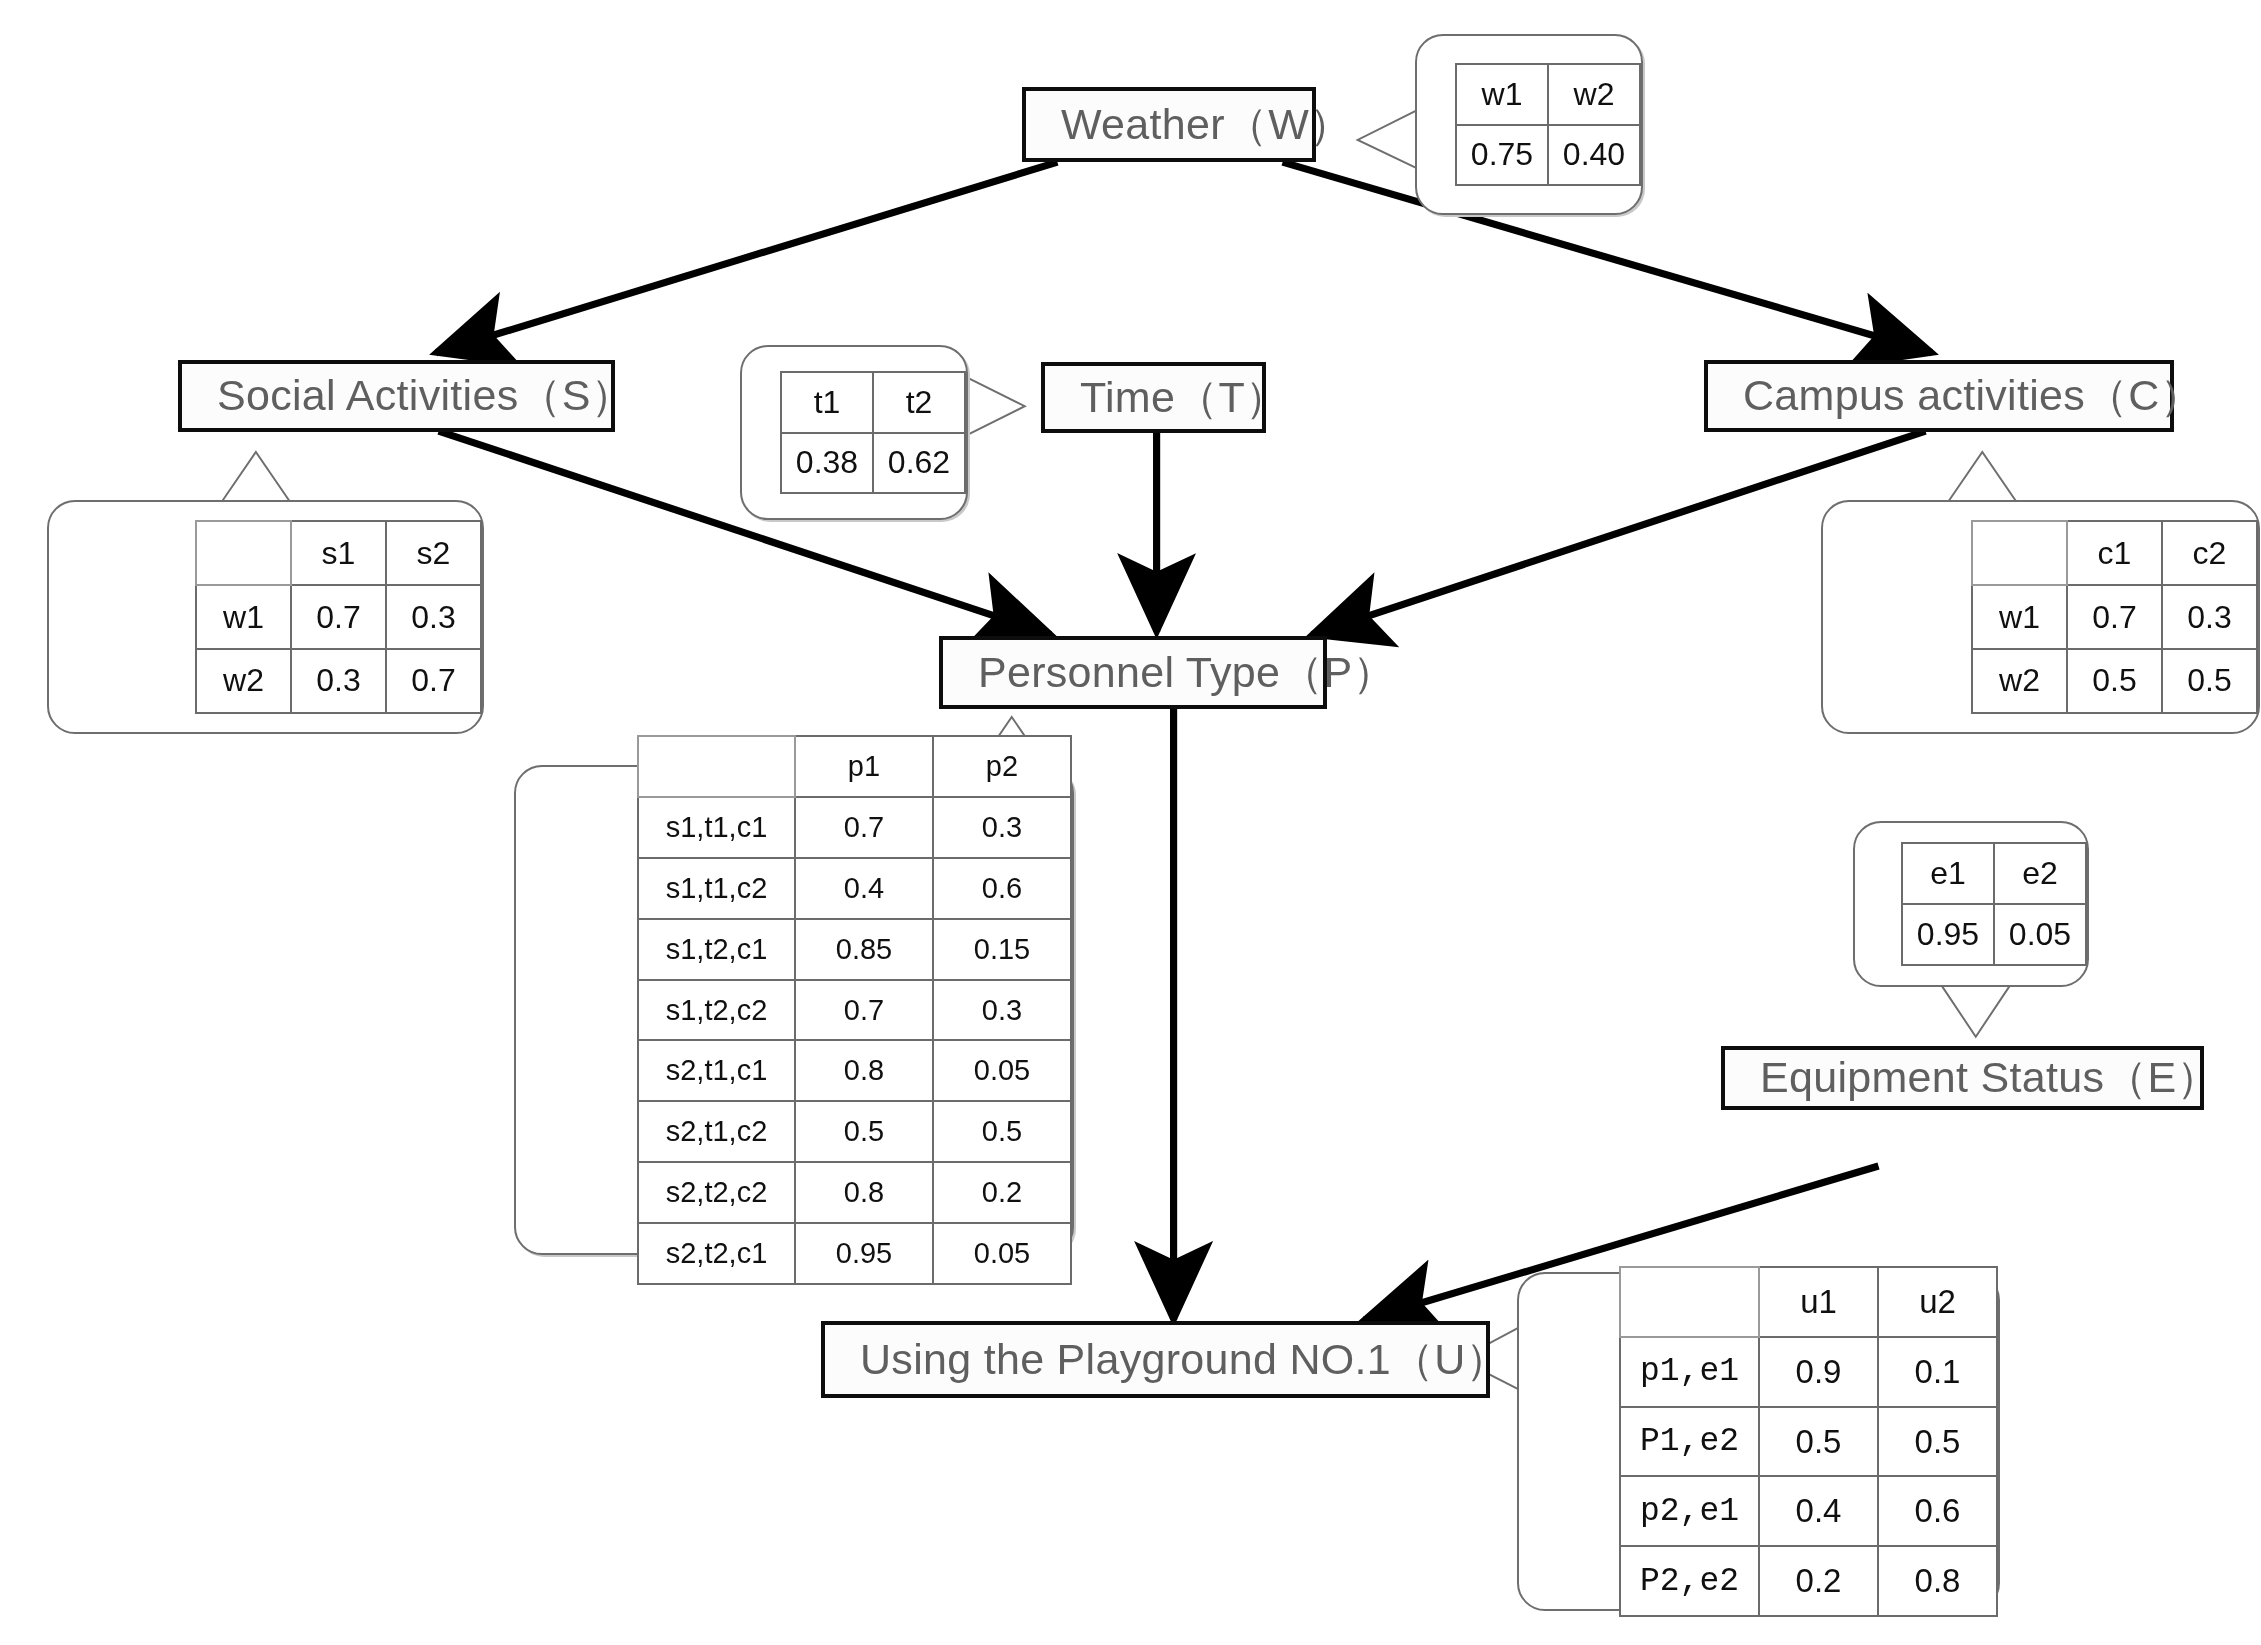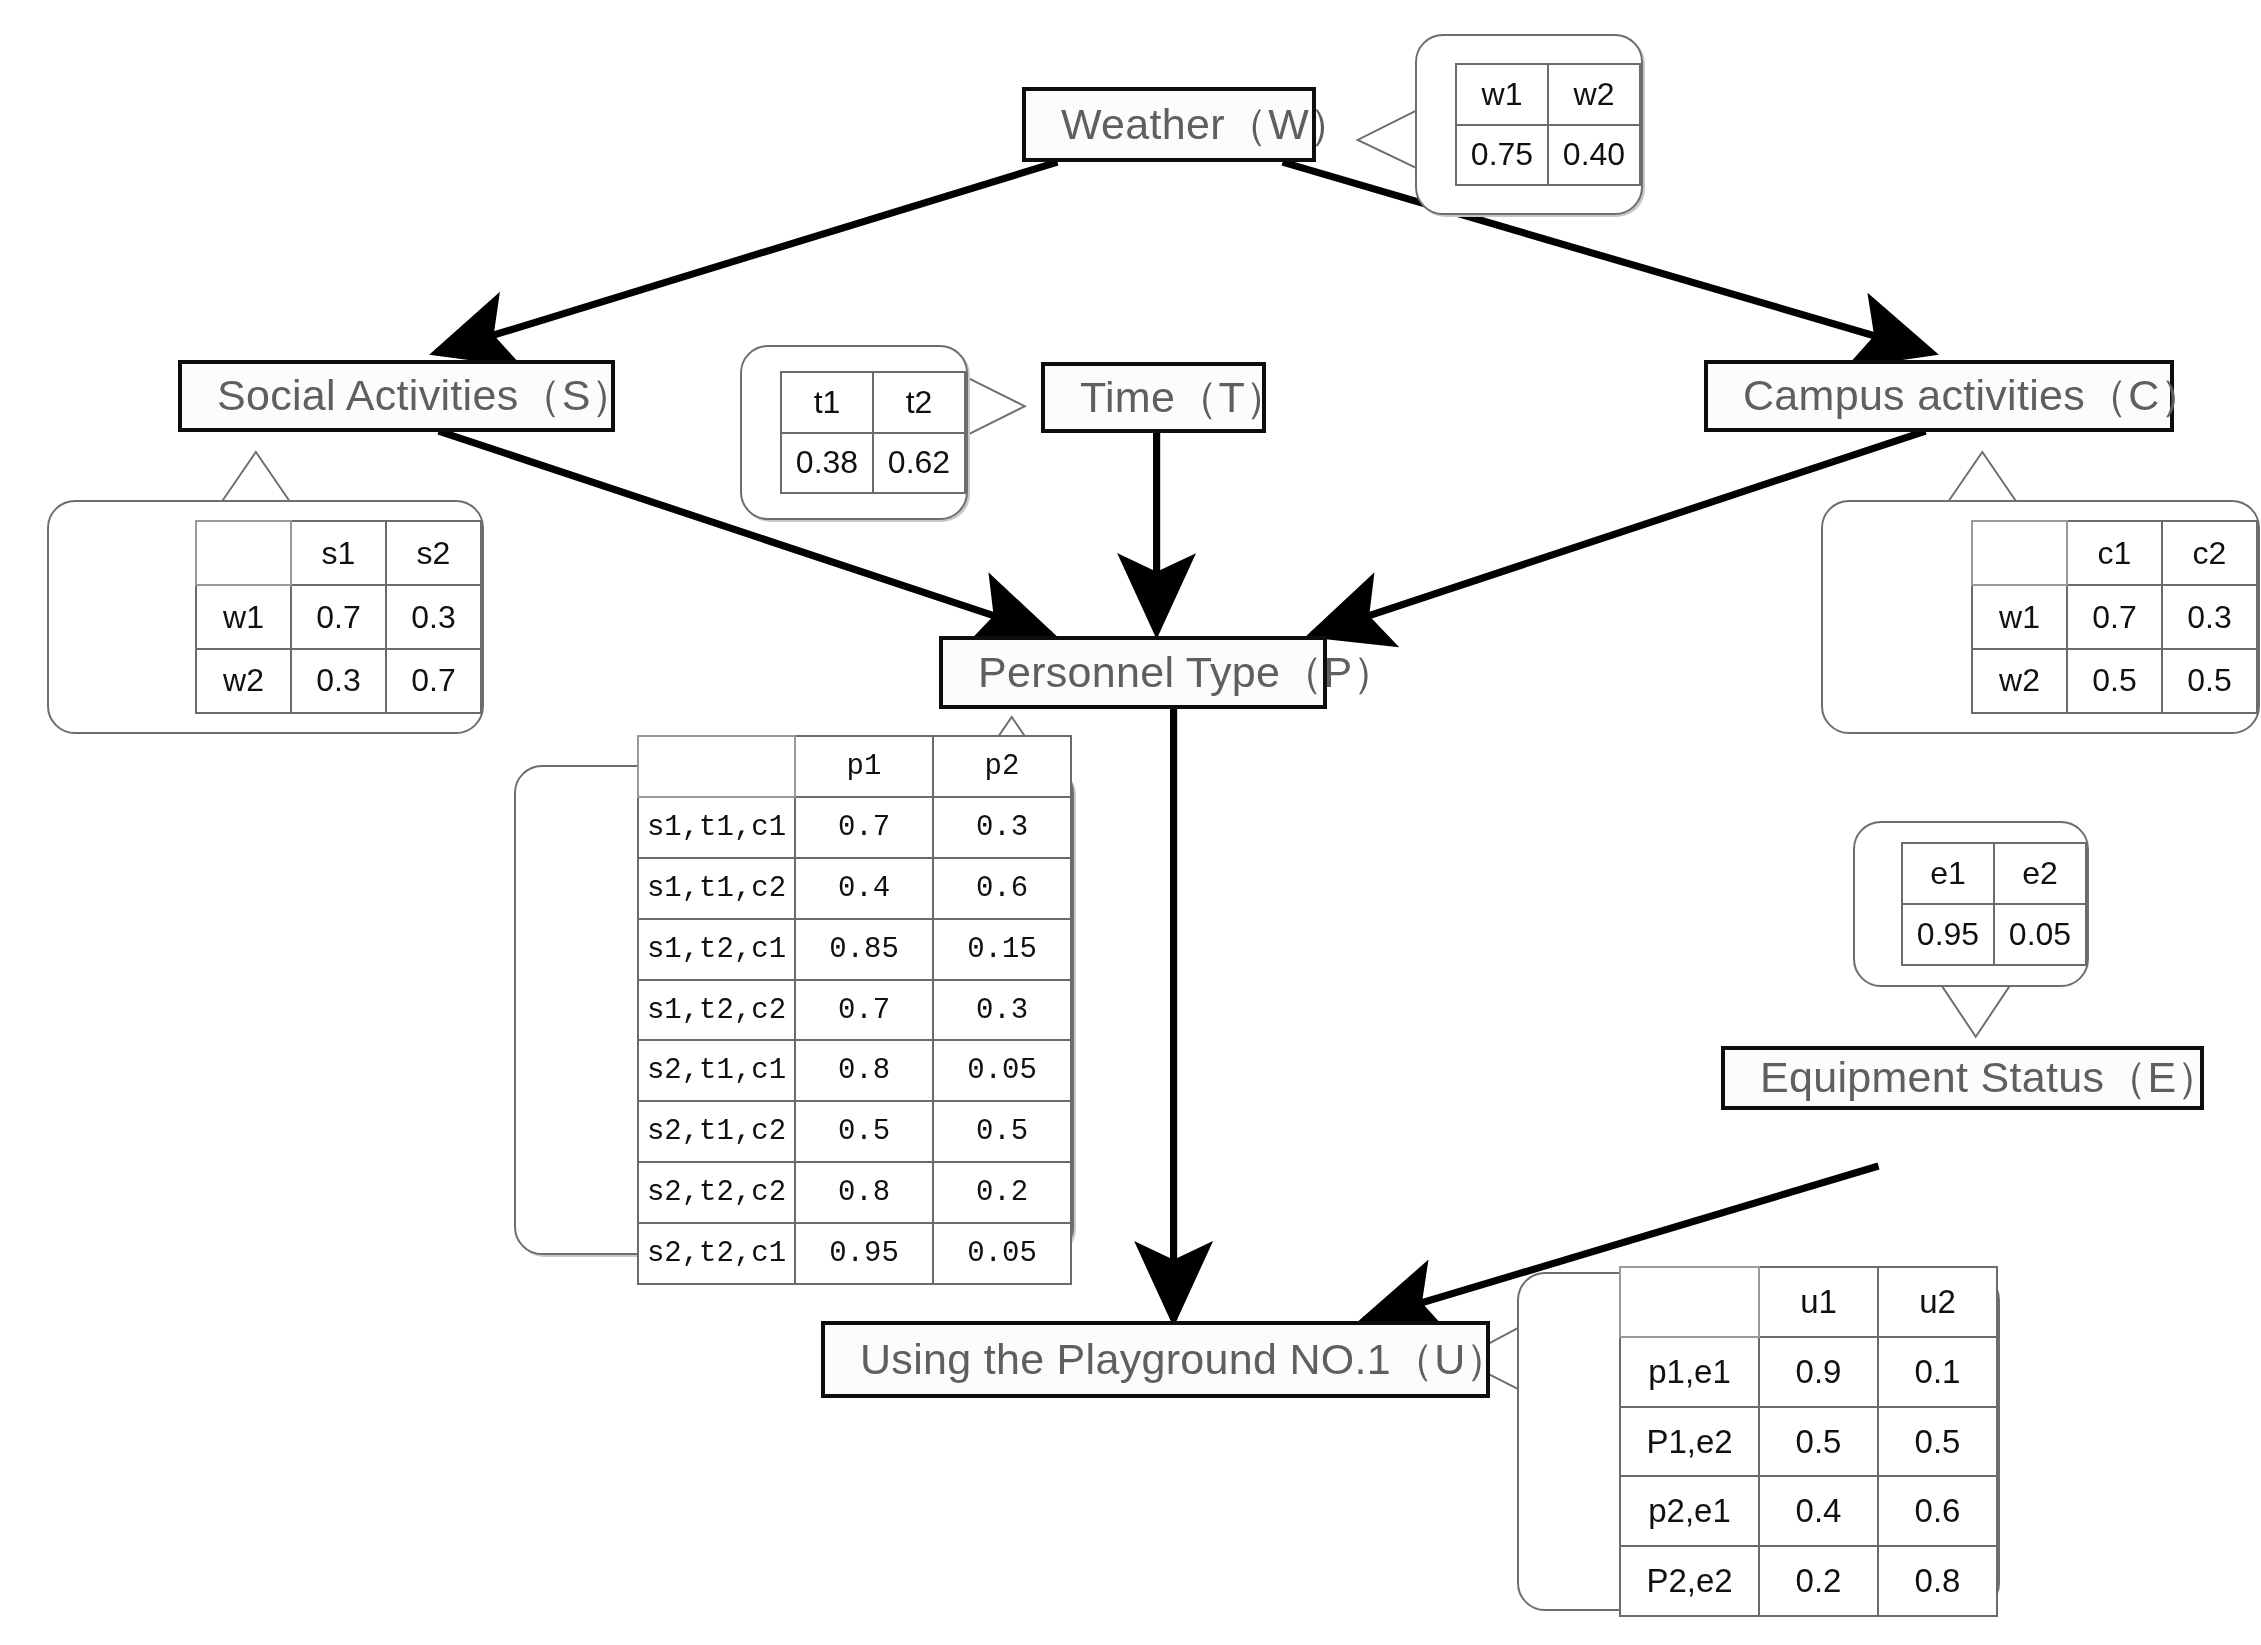--- a/index.html
+++ b/index.html
@@ -51,21 +51,21 @@
   }
   table.cpt td.blank{border-color:#9a9a9a;}
 
   
   .t-small td{height:51px;min-width:77px;font-size:32px;}
   .t-mid   td{height:54px;min-width:80px;font-size:32px;}
   .t-big   td{height:51px;font-size:29px;}
   .t-big td.lab{min-width:142px;}
   .t-big td.val{min-width:123px;}
   .t-u   td{height:60px;font-size:33px;}
-  .t-u td.lab{min-width:124px;}
+  .t-u td.lab{min-width:124px;font-family:Liberation Mono, monospace;}
   .t-u td.val{min-width:104px;}
 </style>
 </head>
 <body>
 
 <div id="stage">
 
   <svg id="wires" viewBox="0 0 3464 2521">
     <defs>
       <marker id="ah" markerWidth="16" markerHeight="16" refX="11" refY="5.5" orient="auto" markerUnits="strokeWidth">
@@ -197,21 +197,21 @@
       </tr>
       <tr>
         <td>w2</td>
         <td>0.5</td>
         <td>0.5</td>
       </tr>
     </tbody>
       </table>
   </div>
 
-  <div class="callout shadow" style="left:514px;top:765px;width:560px;height:490px;font-family:Liberation Mono, monospace;">
+  <div class="callout shadow" style="left:514px;top:765px;width:560px;height:490px;">
     <table class="cpt t-big">
       <tbody>
           <tr>
         <td class="blank lab"></td>
         <td class="val">p1</td>
         <td class="val">p2</td>
       </tr>
       <tr>
         <td class="lab">s1,t1,c1</td>
         <td class="val">0.7</td>

